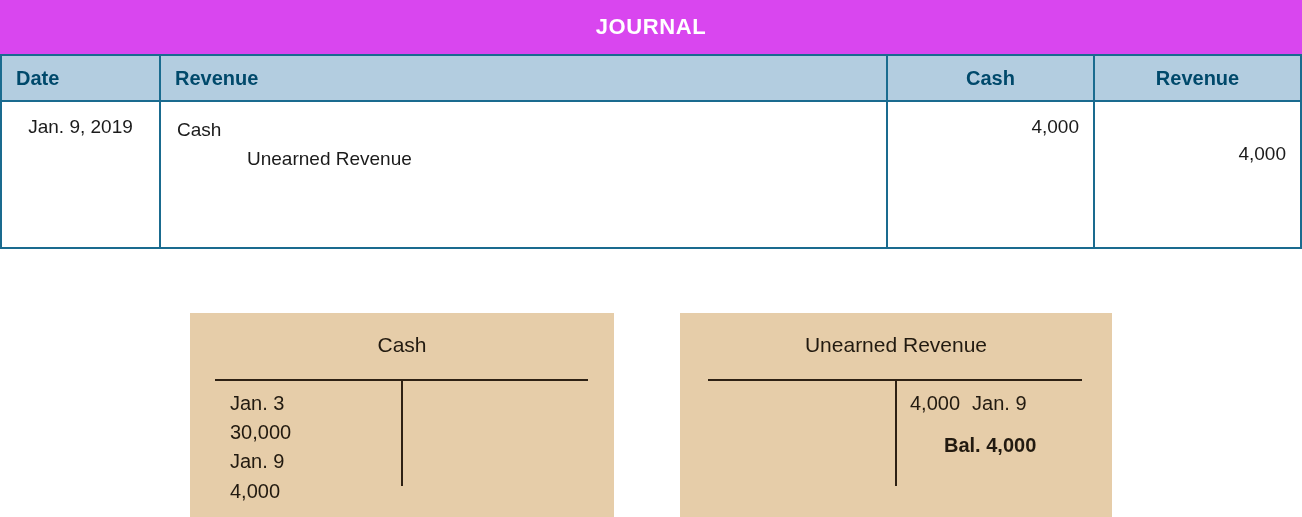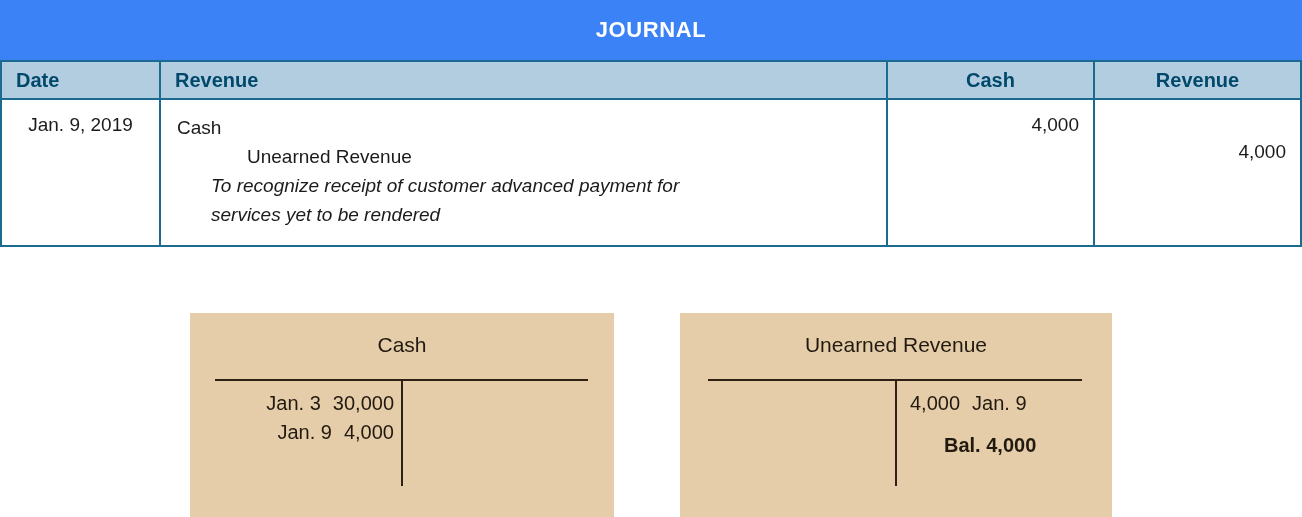--- a/index.html
+++ b/index.html
@@ -17,22 +17,22 @@
 
   
   #journal-table {
     position: absolute;
     left: 0;
     top: 0;
     width: 1302px;
     box-sizing: border-box;
   }
   .journal-title-bar {
-    height: 60px;
-    background: #3b82f6;
+    height: 54px;
+    background: #d946ef;
     color: #ffffff;
     font-size: 22px;
     font-weight: bold;
     letter-spacing: 0.6px;
     display: flex;
     align-items: center;
     justify-content: center;
     box-sizing: border-box;
   }
   .journal-grid {
@@ -50,21 +50,21 @@
     border-left: 2px solid #1a6b8f;
   }
   .jcell.last {
     border-right: 2px solid #1a6b8f;
   }
   .head-row .jcell {
     background: #b3cde0;
     color: #00496b;
     font-size: 20px;
     font-weight: bold;
-    height: 40px;
+    height: 48px;
     display: flex;
     align-items: center;
     border-top: 2px solid #1a6b8f;
   }
   .head-row .jcell.left-al {
     justify-content: flex-start;
     padding-left: 14px;
   }
   .head-row .jcell.center-al {
     justify-content: center;
@@ -159,20 +159,21 @@
     left: 222px;
     top: 76px;
     width: 185px;
   }
   .t-row {
     display: flex;
     white-space: nowrap;
   }
   #cash-debit-entries .t-row {
     justify-content: flex-end;
+    flex-direction: column;
   }
   #cash-debit-entries .t-label { margin-right: 12px; }
   #ur-credit-entries .t-row { justify-content: flex-start; padding-left: 8px; }
   #ur-credit-entries .t-label { margin-left: 12px; }
   .t-row.bal {
     font-weight: bold;
   }
   #ur-credit-entries .t-row.bal {
     padding-left: 42px;
     margin-top: 13px;
@@ -194,24 +195,20 @@
       <div class="jcell center-al last">Revenue</div>
     </div>
 
     <div class="body-row" style="display:contents">
 
       <div class="jcell date-cell">Jan. 9, 2019</div>
 
       <div class="jcell account-cell">
         <div>Cash</div>
         <div class="acct-line-2">Unearned Revenue</div>
-        <div class="acct-memo">
-          <div>To recognize receipt of customer advanced payment for</div>
-          <div>services yet to be rendered</div>
-        </div>
       </div>
 
       <div class="jcell amount-cell">
         <div>4,000</div>
       </div>
 
       <div class="jcell amount-cell last">
         <div class="amount-spacer">4,000</div>
         <div class="amt-row2">4,000</div>
       </div>

